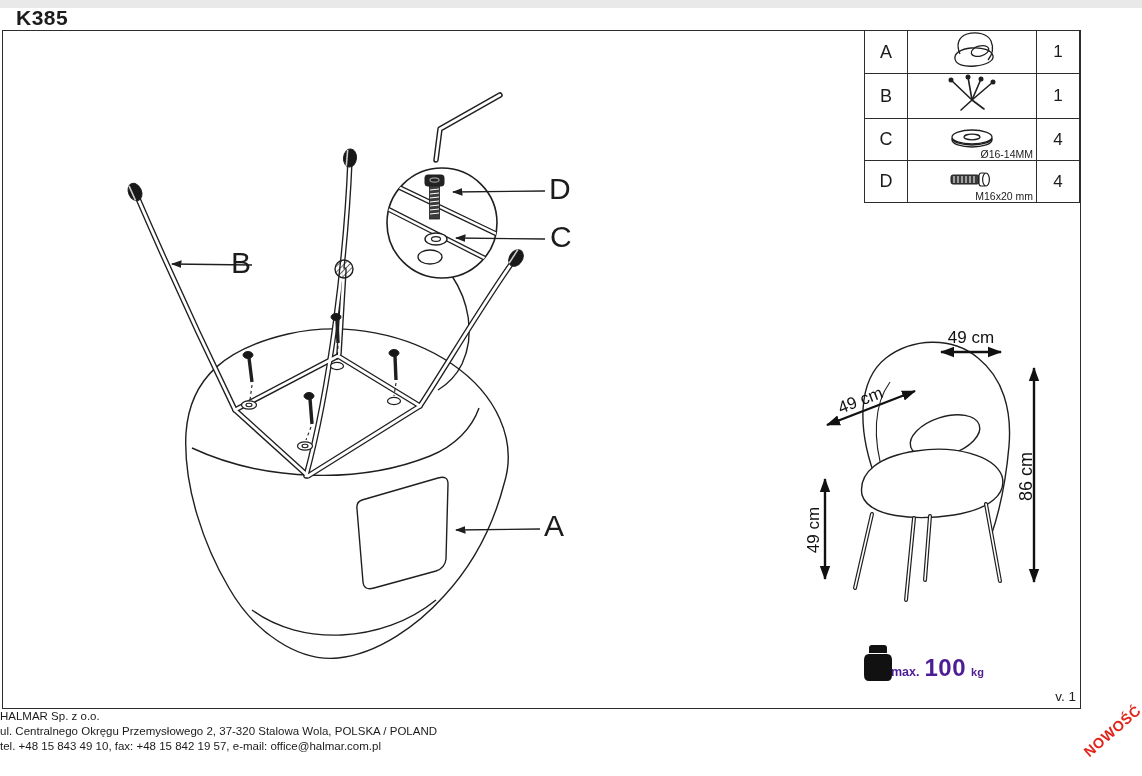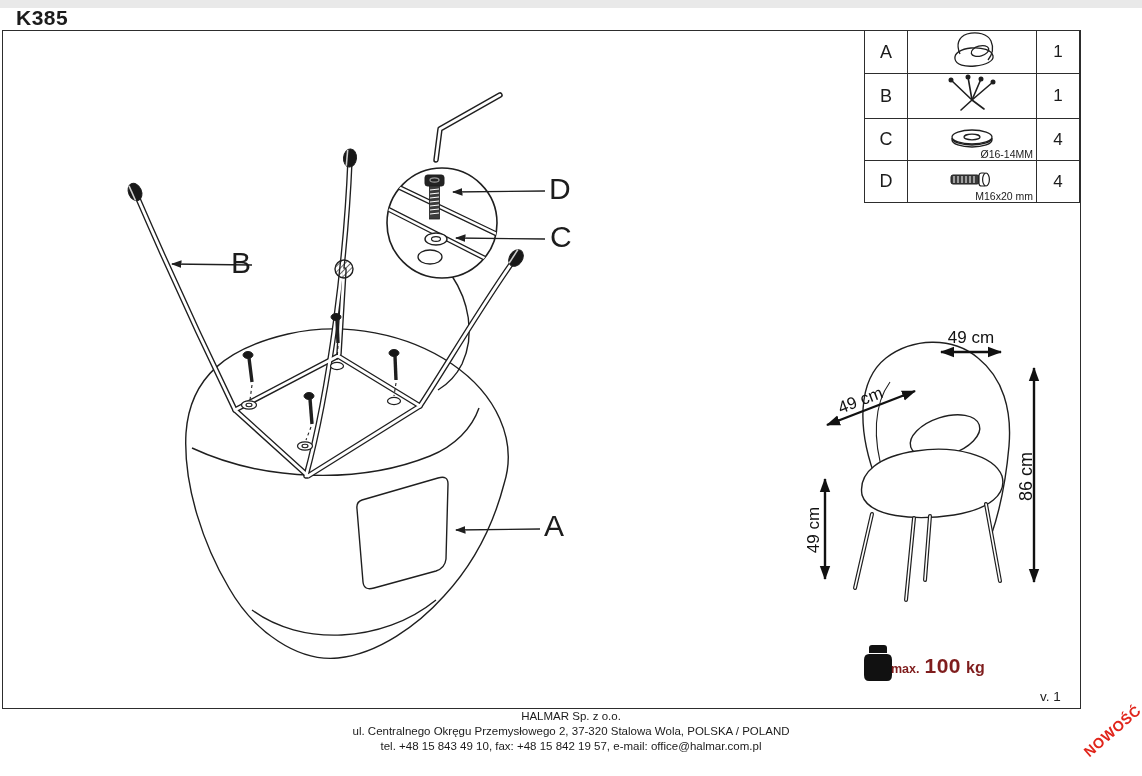--- a/index.html
+++ b/index.html
@@ -18,27 +18,27 @@
   .parts-table td{border:1px solid #2d2d2d;padding:0;height:41px;vertical-align:middle;text-align:center;background:#fff;}
   .parts-table .c-letter{width:42px;font-size:18px;}
   .parts-table .c-draw{width:128px;position:relative;}
   .parts-table .c-qty{width:42px;font-size:17px;}
   .part-caption{position:absolute;right:3px;bottom:0px;font-size:10.5px;color:#1c1c1c;white-space:nowrap;text-align:right;}
   
   .dim{font-size:17px;font-weight:500;color:#111;white-space:nowrap;}
   .dim.rot-l{transform:rotate(-90deg);transform-origin:center center;}
   .dim.rot-diag{transform:rotate(-21deg);transform-origin:left center;}
   
-  .load-row{left:891px;top:646px;display:flex;align-items:baseline;gap:5px;font-weight:bold;color:#7f1d1d;}
+  .load-row{left:891px;top:646px;display:flex;align-items:baseline;gap:5px;font-weight:bold;color:#4c1d95;}
   .load-prefix{font-size:12.5px;}
-  .load-value{font-size:21px;letter-spacing:0.5px;}
-  .load-unit{font-size:16px;}
-  .version-label{left:1040px;top:681px;width:36px;font-size:13.5px;color:#222;}
+  .load-value{font-size:24px;letter-spacing:0.5px;}
+  .load-unit{font-size:11px;}
+  .version-label{left:1040px;top:681px;width:36px;text-align:right;font-size:13.5px;color:#222;}
   
-  .footer{left:0px;top:701px;width:1142px;text-align:center;font-size:11.5px;line-height:15px;color:#1b1b1b;}
+  .footer{left:0px;top:701px;width:1142px;font-size:11.5px;line-height:15px;color:#1b1b1b;}
   .new-badge{left:1086px;top:738px;color:#e1251b;font-size:14.5px;font-weight:bold;letter-spacing:0.5px;
     transform:rotate(-41deg);transform-origin:left center;white-space:nowrap;}
 </style>
 </head>
 <body>
 
 <div class="page">
 
   <div class="abs page-border"></div>
 

